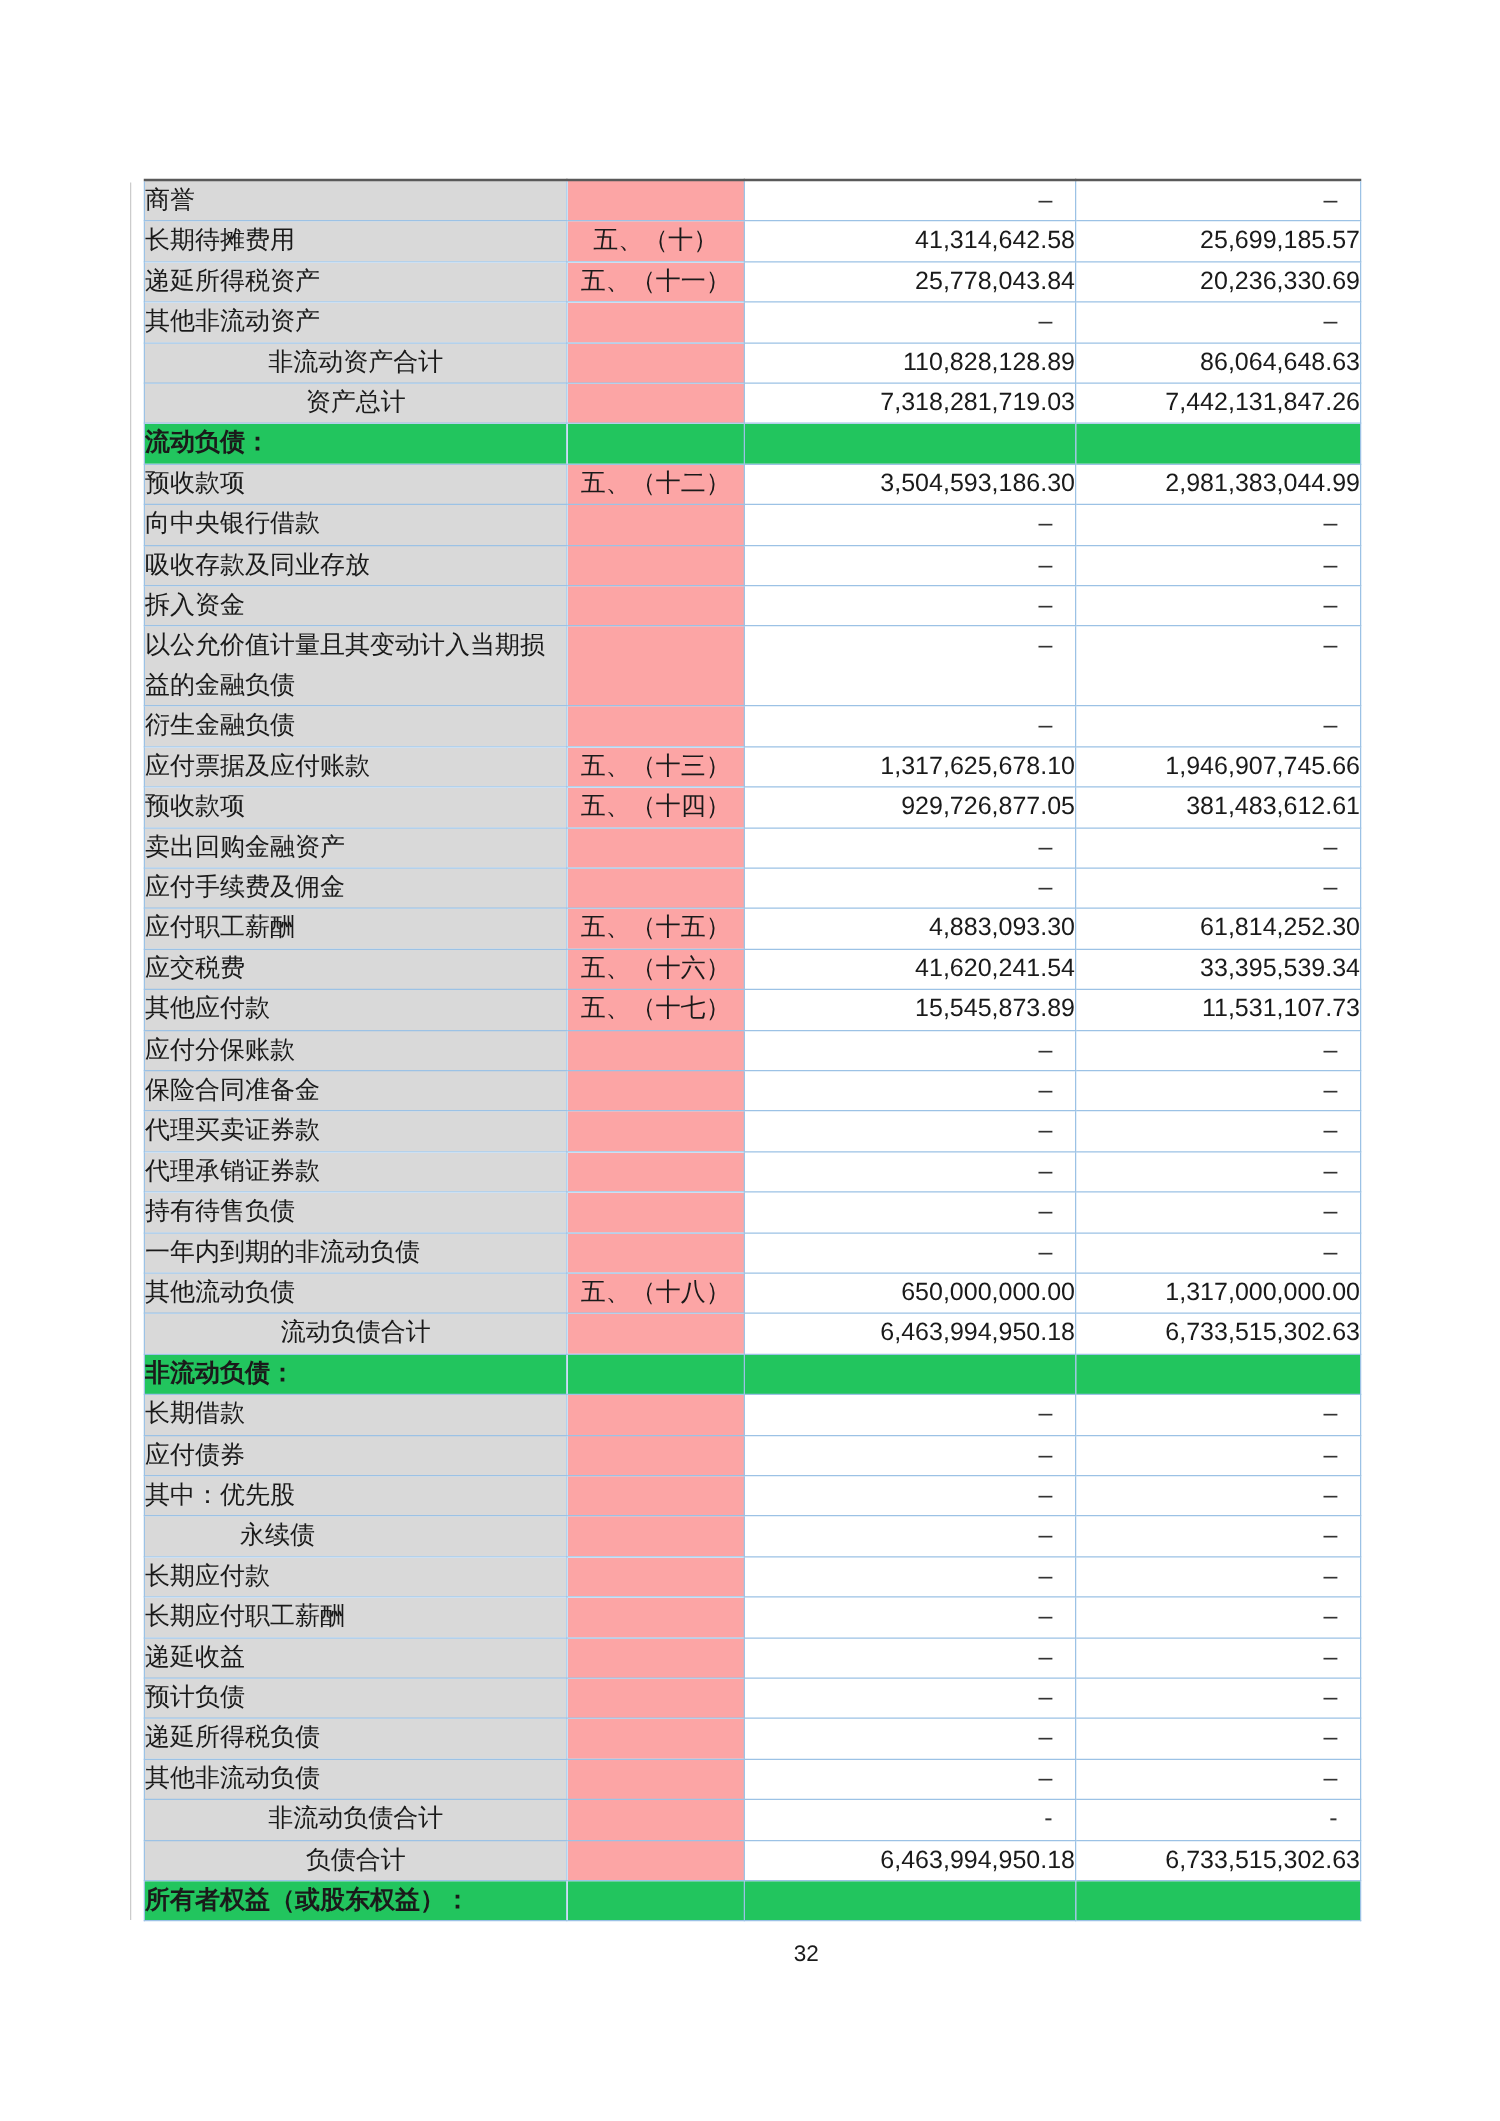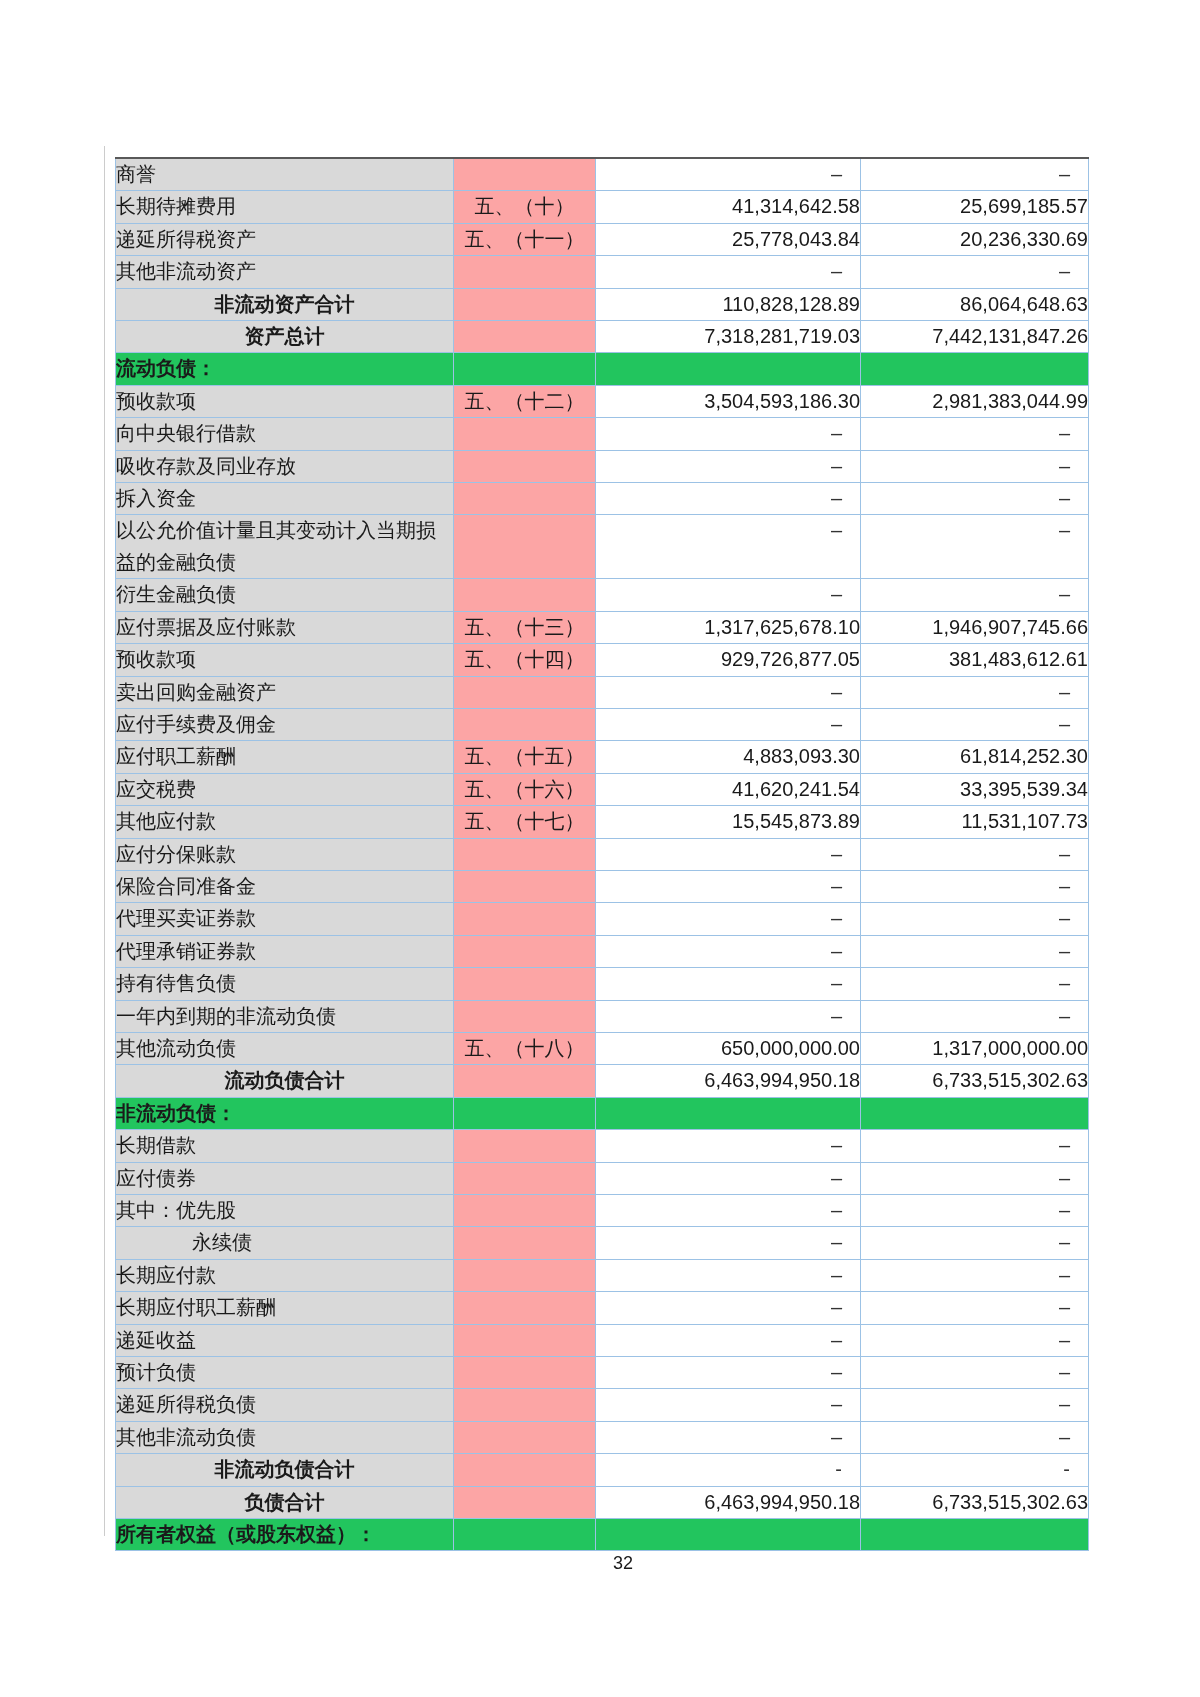--- a/index.html
+++ b/index.html
@@ -20,21 +20,21 @@
     position: absolute;
     left: 104px;
     top: 146px;
     width: 1px;
     height: 1390px;
     background: #cccccc;
   }
   table.balance {
     position: absolute;
     left: 115px;
-    top: 157px;
+    top: 143px;
     width: 973px;
     border-collapse: collapse;
     table-layout: fixed;
     border-top: 2px solid #595959;
   }
   table.balance td {
     border: 1px solid #9cc2e5;
     vertical-align: top;
     line-height: 31.4px;
     font-size: 20px;
@@ -58,37 +58,37 @@
     text-align: right;
     padding-right: 8px;
     background: #ffffff;
   }
   td.c-num.dash {
     padding-right: 18px;
     color: #333333;
   }
   tr.row-total td.c-label {
     text-align: center;
-    font-weight: bold;
+    font-weight: normal;
     padding-left: 0;
     padding-right: 0;
   }
   tr.row-section td {
     background: #22c55e;
   }
   tr.row-section td.c-label {
     font-weight: bold;
   }
   tr.indent td.c-label {
     padding-left: 76px;
   }
   .page-num {
     position: absolute;
     top: 1553px;
-    left: 573px;
+    left: 595px;
     width: 100px;
     text-align: center;
     font-family: "Liberation Sans", sans-serif;
     font-size: 18px;
     color: #1a1a1a;
   }
 </style>
 </head>
 <body>
 

